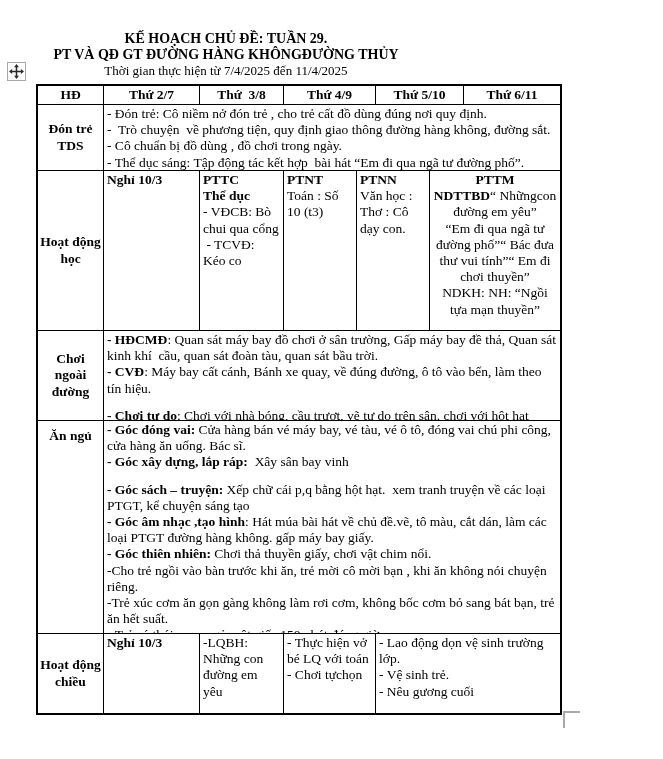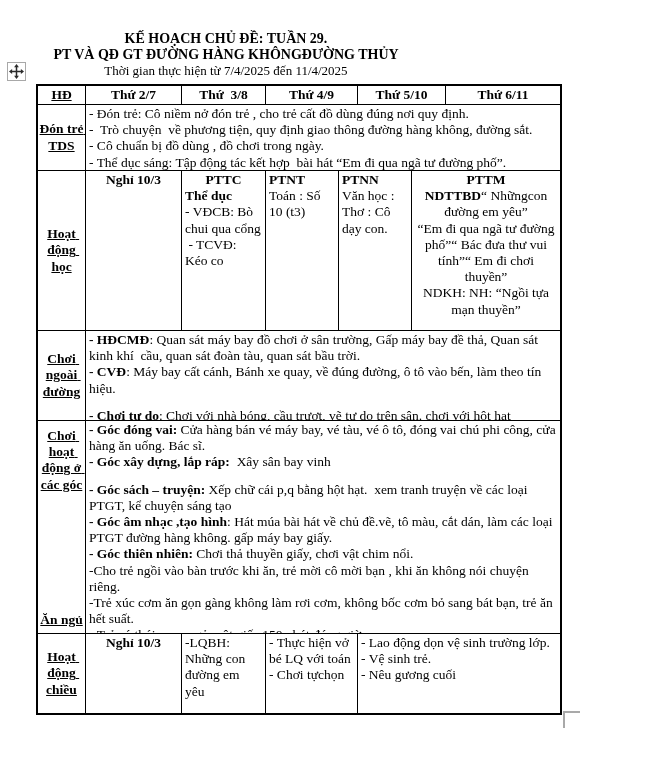--- a/index.html
+++ b/index.html
@@ -34,31 +34,31 @@
   .r-don{height:66px;}
   .r-hoc{height:160px;}
   .r-ngoai{height:90px;}
   .r-goc{height:213px;}
   .r-chieu{height:79px;}
 
   .head-cell{font-weight:bold;text-align:center;padding:0 2px;line-height:17px;}
 
   .label{display:flex;align-items:center;justify-content:center;text-align:center;
          font-weight:bold;padding:0 1px;}
-  .label-col{width:48px;text-decoration:underline;}
+  .label-col{width:66px;}
   .w-t2{width:96px;} .w-t3{width:84px;}
   .w-t4{width:92px;} .w-t5{width:88px;}
   .hoc-t4{width:73px;} .hoc-t5{width:73px;}
 
   .label-stack{display:flex;flex-direction:column;justify-content:space-between;
                align-items:center;text-align:center;font-weight:bold;padding:7px 1px 5px 1px;}
 
   .tline{white-space:pre-wrap;}
   .tline.gap{margin-top:11px;}
-  .tline.center{text-align:center;}
+  .tline.center{text-align:left;}
   .cell--center .tline{text-align:center;}
 </style>
 </head>
 <body>
 
 <div class="page">
 
   <div class="move-handle">
     <span style="display:flex;">
       <svg viewBox="0 0 20 20" width="15" height="15">
@@ -105,21 +105,20 @@
       <div class="cell fill cell--center"><div class="tline"><b>PTTM</b></div><div class="tline"><b>NDTTBD</b>“ Nhữngcon đường em yêu”</div><div class="tline">“Em đi qua ngã tư đường phố”“ Bác đưa thư vui tính”“ Em đi chơi thuyền”</div><div class="tline">NDKH: NH: “Ngồi tựa mạn thuyền”</div></div>
     </div>
 
     <div class="row r-ngoai">
       <div class="cell label label-col">Chơi ngoài đường</div>
       <div class="cell fill"><div class="tline"><b>- HĐCMĐ</b>: Quan sát máy bay đồ chơi ở sân trường, Gấp máy bay đề thả, Quan sát kinh khí  cầu, quan sát đoàn tàu, quan sát bầu trời.</div><div class="tline"><b>- CVĐ</b>: Máy bay cất cánh, Bánh xe quay, về đúng đường, ô tô vào bến, làm theo tín hiệu.</div><div class="tline gap"><b>- Chơi tự do</b>: Chơi với nhà bóng, cầu trượt, vẽ tự do trên sân. chơi với hột hạt</div></div>
     </div>
 
     <div class="row r-goc">
       <div class="cell label-stack label-col">
-        <div>Chơi hoạt động ở các góc</div>
         <div>Ăn ngủ</div>
       </div>
       <div class="cell fill"><div class="tline"><b>- Góc đóng vai:</b> Cửa hàng bán vé máy bay, vé tàu, vé ô tô, đóng vai chú phi công, cửa hàng ăn uống. Bác sĩ.</div><div class="tline"><b>- Góc xây dựng, lắp ráp:</b>  Xây sân bay vinh</div><div class="tline gap"><b>- Góc sách – truyện:</b> Xếp chữ cái p,q bằng hột hạt.  xem tranh truyện về các loại PTGT, kể chuyện sáng tạo</div><div class="tline"><b>- Góc âm nhạc ,tạo hình</b>: Hát múa bài hát về chủ đề.vẽ, tô màu, cắt dán, làm các loại PTGT đường hàng không. gấp máy bay giấy.</div><div class="tline"><b>- Góc thiên nhiên:</b> Chơi thả thuyền giấy, chơi vật chim nổi.</div><div class="tline">-Cho trẻ ngồi vào bàn trước khi ăn, trẻ mời cô mời bạn , khi ăn không nói chuyện riêng.</div><div class="tline">-Trẻ xúc cơm ăn gọn gàng không làm rơi cơm, không bốc cơm bỏ sang bát bạn, trẻ ăn hết suất.</div><div class="tline">- Trẻ có thói quen ngủ một giấc 150 phút đúng giờ.</div></div>
     </div>
 
     <div class="row r-chieu">
       <div class="cell label label-col">Hoạt động chiều</div>
       <div class="cell w-t2"><div class="tline center"><b>Nghỉ 10/3</b></div></div>
       <div class="cell w-t3"><div class="tline">-LQBH: Những con đường em yêu</div></div>
       <div class="cell w-t4"><div class="tline">- Thực hiện vở bé LQ với toán</div><div class="tline">- Chơi tựchọn</div></div>

